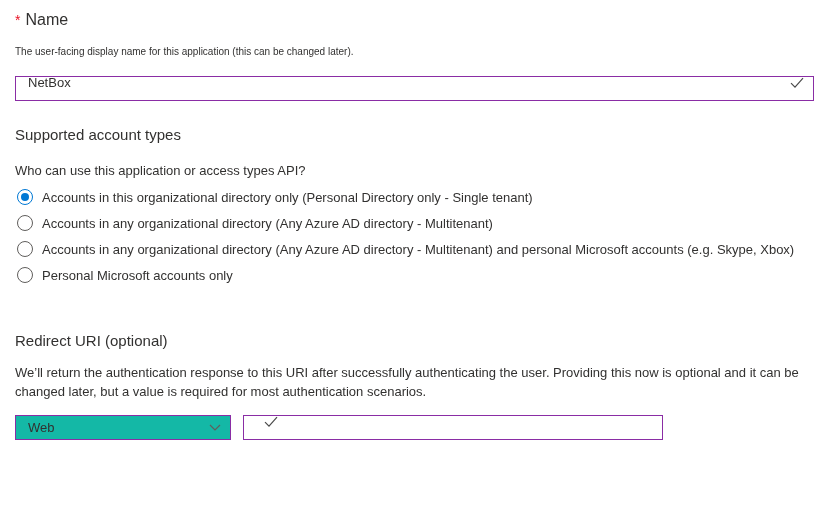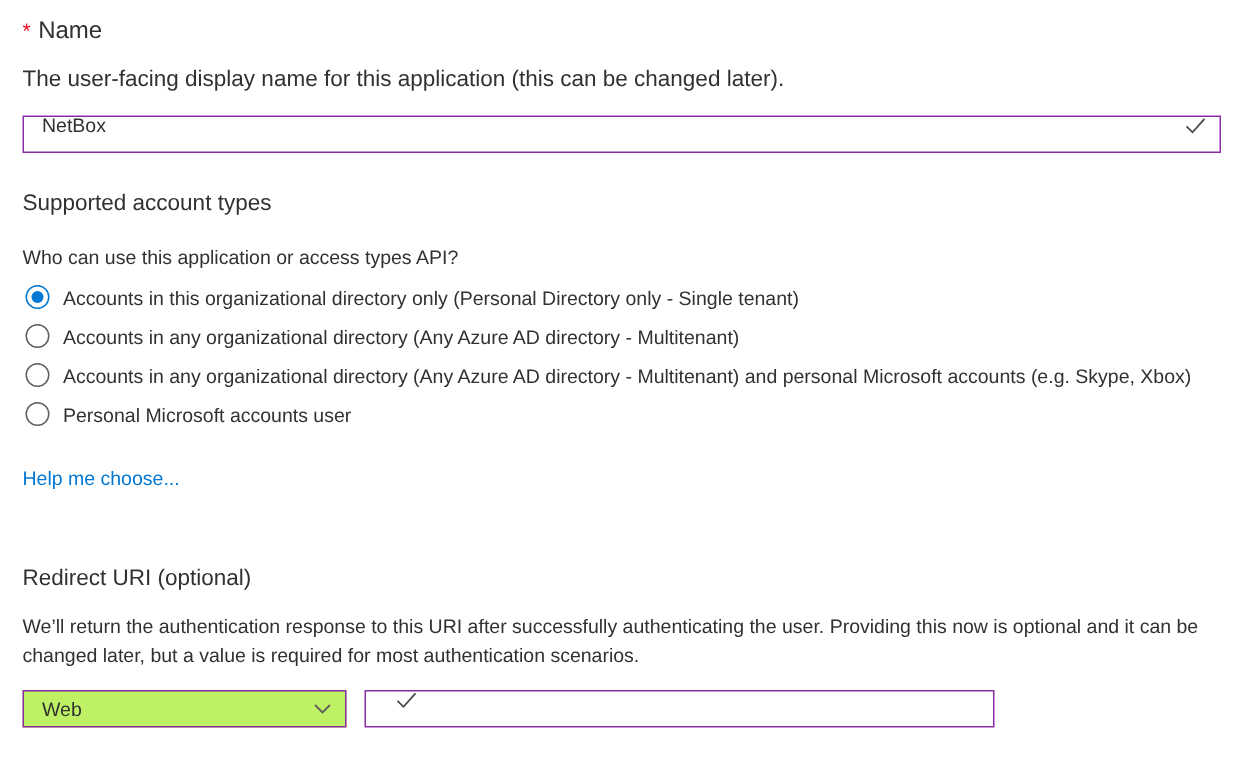--- a/index.html
+++ b/index.html
@@ -8,21 +8,21 @@
     background: #ffffff;
     font-family: "Liberation Sans", sans-serif;
     color: #323130;
     overflow: hidden;
   }
   .page { padding: 10px 15px 0 15px; box-sizing: border-box; }
 
   
   .name-label { font-size: 16px; line-height: 20px; font-weight: 400; }
   .req { color: #E81123; margin-right: 5px; font-size: 14px; }
-  .desc { font-size: 15px; line-height: 17px; margin-top: 13px; color: #323130; }
+  .desc { font-size: 10px; line-height: 17px; margin-top: 13px; color: #323130; }
 
   .text-input {
     margin-top: 16px;
     height: 25px;
     border: 1px solid #8A2DA5;
     display: flex; align-items: center;
     padding: 0 9px 12px 12px;
     box-sizing: border-box;
     background: #fff;
   }
@@ -62,21 +62,21 @@
 
   
   .redirect-heading { font-size: 15px; line-height: 19px; font-weight: 400; margin-top: 48px; }
   .redirect-desc { font-size: 13px; line-height: 19px; margin-top: 13px; max-width: 800px; }
   .controls { display: flex; gap: 12px; margin-top: 14px; }
   .select-box {
     width: 216px; height: 25px; box-sizing: border-box;
     border: 1px solid #8A2DA5;
     display: flex; align-items: center; justify-content: space-between;
     padding: 0 9px 0 12px;
-    font-size: 13px; cursor: pointer; background: #bef264;
+    font-size: 13px; cursor: pointer; background: #14b8a6;
   }
   .uri-input { width: 420px; margin-top: 0; }
 </style>
 </head>
 <body>
 
 <div class="page">
 
   <div class="name-label">
     <span class="req">*</span><span>Name</span>
@@ -100,27 +100,24 @@
     <div class="radio-row">
       <span class="radio-circle"></span>
       <span>Accounts in any organizational directory (Any Azure AD directory - Multitenant)</span>
     </div>
     <div class="radio-row">
       <span class="radio-circle"></span>
       <span>Accounts in any organizational directory (Any Azure AD directory - Multitenant) and personal Microsoft accounts (e.g. Skype, Xbox)</span>
     </div>
     <div class="radio-row">
       <span class="radio-circle"></span>
-      <span>Personal Microsoft accounts user</span>
+      <span>Personal Microsoft accounts only</span>
     </div>
   </div>
 
-  <div class="link-row">
-    <a class="help-link">Help me choose...</a>
-  </div>
 
   <div class="redirect-heading">Redirect URI (optional)</div>
   <div class="redirect-desc">We’ll return the authentication response to this URI after successfully authenticating the user. Providing this now is optional and it can be changed later, but a value is required for most authentication scenarios.</div>
 
   <div class="controls">
     <div class="select-box">
       <span>Web</span>
       <svg width="12" height="7" viewBox="0 0 12 7">
         <path d="M1 1 L6 6 L11 1" stroke="#605E5C" stroke-width="1.2" fill="none"></path>
       </svg>

